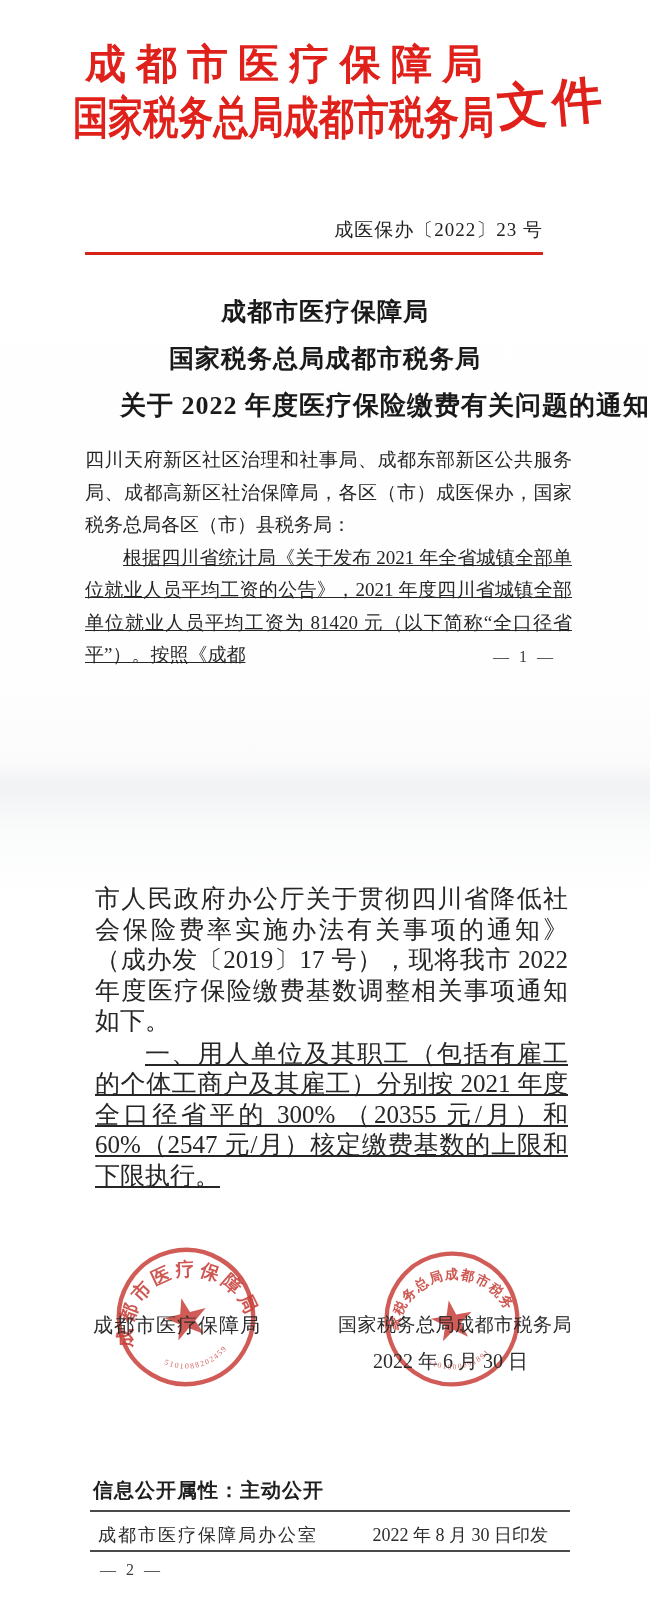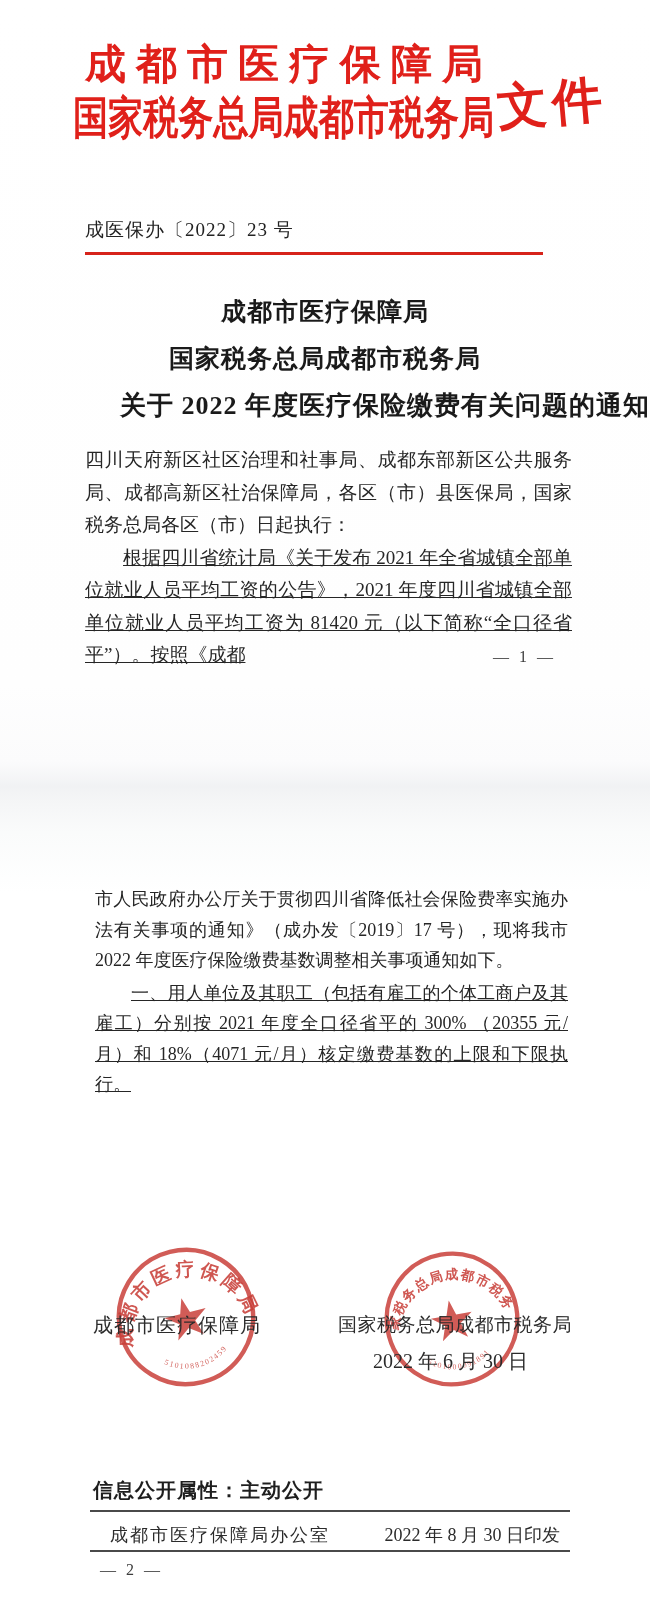--- a/index.html
+++ b/index.html
@@ -28,21 +28,21 @@
     transform:scaleX(0.78);transform-origin:left top;
   }
   .rh-suffix{
     position:absolute;left:497px;top:78px;
     font-size:50px;font-weight:bold;letter-spacing:5px;
     color:#e0201a;white-space:nowrap;line-height:1;
     transform:rotate(-5deg);
   }
   .doc-number{
     position:absolute;left:85px;top:217px;width:458px;
-    text-align:left;font-size:19px;color:#222;letter-spacing:1px;white-space:nowrap;
+    text-align:right;font-size:19px;color:#222;letter-spacing:1px;white-space:nowrap;
   }
   .red-rule{
     position:absolute;left:85px;top:252px;width:458px;height:3px;
     background:#d6231a;
   }
 
   
   .title{
     position:absolute;left:0;top:288px;width:650px;
     text-align:center;font-weight:bold;color:#1a1a1a;
@@ -50,21 +50,21 @@
   .title .t-line{display:block;font-size:25px;line-height:47px;letter-spacing:1px;}
   .title .t-line3{font-size:26px;text-align:right;}
 
   
   .body1{
     position:absolute;left:85px;top:444px;width:487px;
     font-size:19px;line-height:32.5px;text-align:justify;text-justify:inter-character;
   }
   .body2{
     position:absolute;left:95px;top:884px;width:473px;
-    font-size:18px;line-height:30.5px;text-align:justify;text-justify:inter-character;
+    font-size:25px;line-height:30.5px;text-align:justify;text-justify:inter-character;
   }
   .body1 p,.body2 p{margin:0;}
   .body2 p + p{margin-top:2px;}
   .indent{text-indent:2em;text-decoration:underline;}
 
   .pagenum{position:absolute;font-size:16px;letter-spacing:3px;color:#3d3d3d;white-space:nowrap;}
   .pn1{left:493px;top:648px;}
   .pn2{left:100px;top:1561px;}
 
   
@@ -86,21 +86,21 @@
   
   .publicity{
     position:absolute;left:93px;top:1477px;
     font-family:Liberation Mono, monospace;
     font-weight:bold;font-size:20px;color:#1e1e1e;letter-spacing:1px;white-space:nowrap;
   }
   .foot-line{position:absolute;left:90px;width:480px;height:2px;background:#4a4a4a;}
   .fl1{top:1510px;}
   .fl2{top:1550px;}
   .foot-row{
-    position:absolute;left:94px;top:1521px;width:480px;height:28px;
+    position:absolute;left:82px;top:1521px;width:480px;height:28px;
     display:flex;justify-content:space-between;align-items:center;
     font-size:18px;color:#2b2b2b;padding:0 14px 0 16px;box-sizing:border-box;white-space:nowrap;
   }
   .foot-row .fr-left{letter-spacing:2px;}
 </style>
 </head>
 <body>
 
 <div class="canvas">
 
@@ -112,34 +112,34 @@
     <div class="doc-number">成医保办〔2022〕23 号</div>
     <div class="red-rule"></div>
 
     <h1 class="title" style="margin:0;">
       <span class="t-line">成都市医疗保障局</span>
       <span class="t-line">国家税务总局成都市税务局</span>
       <span class="t-line t-line3">关于 2022 年度医疗保险缴费有关问题的通知</span>
     </h1>
 
     <div class="body1">
-      <p>四川天府新区社区治理和社事局、成都东部新区公共服务局、成都高新区社治保障局，各区（市）县医保局，国家税务总局各区（市）日起执行：</p>
+      <p>四川天府新区社区治理和社事局、成都东部新区公共服务局、成都高新区社治保障局，各区（市）成医保办，国家税务总局各区（市）县税务局：</p>
       <p class="indent">根据四川省统计局《关于发布 2021 年全省城镇全部单位就业人员平均工资的公告》，2021 年度四川省城镇全部单位就业人员平均工资为 81420 元（以下简称“全口径省平”）。按照《成都</p>
     </div>
 
     <div class="pagenum pn1">— 1 —</div>
   </section>
 
   <div class="page-gap"></div>
 
   <section class="page page2"></section>
 
   <div class="body2">
     <p>市人民政府办公厅关于贯彻四川省降低社会保险费率实施办法有关事项的通知》（成办发〔2019〕17 号），现将我市 2022 年度医疗保险缴费基数调整相关事项通知如下。</p>
-    <p class="indent">一、用人单位及其职工（包括有雇工的个体工商户及其雇工）分别按 2021 年度全口径省平的 300% （20355 元/月）和 18%（4071 元/月）核定缴费基数的上限和下限执行。</p>
+    <p class="indent">一、用人单位及其职工（包括有雇工的个体工商户及其雇工）分别按 2021 年度全口径省平的 300% （20355 元/月）和 60%（2547 元/月）核定缴费基数的上限和下限执行。</p>
   </div>
 
   <svg class="seal seal-left" viewBox="0 0 150 150">
     <defs>
       <path id="arcTopL" d="M 16 84 A 59.7 59.7 0 0 1 134 84"></path>
       <path id="arcBotL" d="M 31 104 A 53 53 0 0 0 119 104"></path>
     </defs>
     <circle class="seal-ring" cx="75" cy="75" r="68"></circle>
     <text class="seal-star" x="75" y="96" text-anchor="middle">★</text>
     <text class="seal-arc seal-arc-8">

